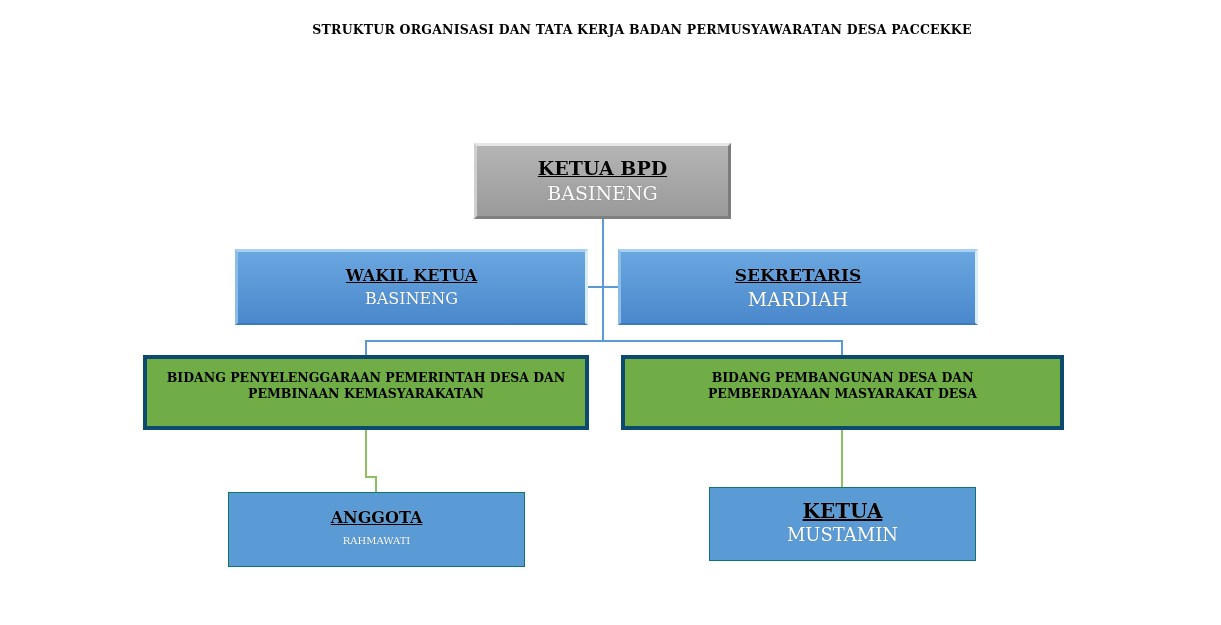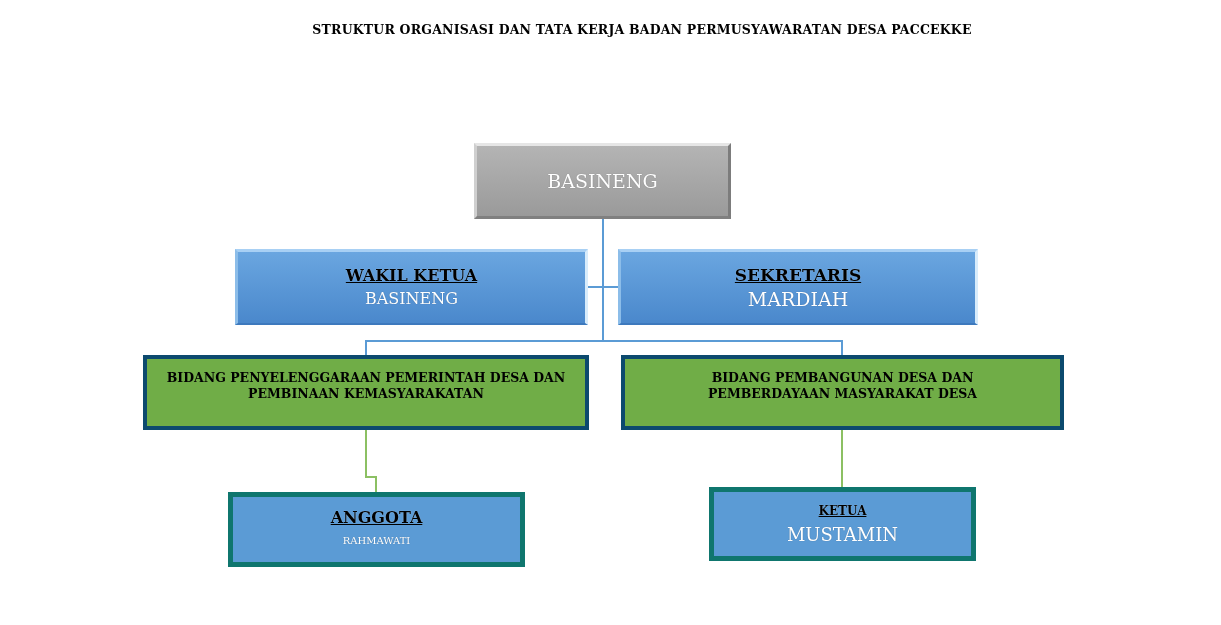--- a/index.html
+++ b/index.html
@@ -9,21 +9,21 @@
              font-size: 12.5px; font-weight: bold; letter-spacing: 0.2px; color: #000; }
     .box { position: absolute; box-sizing: border-box; display: flex; flex-direction: column;
            align-items: center; justify-content: center; text-align: center; }
     .bevel-gray { background: linear-gradient(#b4b4b4, #9a9a9a);
                   border-top: 3px solid #e6e6e6; border-left: 3px solid #cfcfcf;
                   border-right: 3px solid #7c7c7c; border-bottom: 3px solid #808080; }
     .bevel-blue { background: linear-gradient(#6aa6e0, #4a88cc);
                   border-top: 3px solid #a8d0f4; border-left: 3px solid #8cbde9;
                   border-right: 3px solid #d8ecfb; border-bottom: 2px solid #3d79bd; }
     .green { background: #70ad47; border: 4px solid #0c4a6e; }
-    .flat-blue { background: #5b9bd5; border: 5px solid #0f766e; }
+    .flat-blue { background: #5b9bd5; border: 1px solid #0f766e; }
     .role { font-weight: bold; text-decoration: underline; color: #000; text-shadow: 0 0 1px rgba(255,255,255,0.5); }
     .name { color: #ffffff; text-shadow: 0 0 1px rgba(0,0,0,0.3); }
     .gtext { font-weight: bold; color: #000; font-size: 12.5px; line-height: 16px; padding: 0 4px; margin-top: -14px; }
     .line { position: absolute; background: #5b9bd5; }
     .gline { position: absolute; background: #8cc063; }
   </style>
 </head>
 <body>
 
 <div class="title">STRUKTUR ORGANISASI DAN TATA KERJA BADAN PERMUSYAWARATAN DESA PACCEKKE</div>
@@ -33,20 +33,21 @@
 <div class="line" style="left:365px; top:340px; width:478px; height:2px;"></div>
 <div class="line" style="left:365px; top:340px; width:2px; height:15px;"></div>
 <div class="line" style="left:841px; top:340px; width:2px; height:15px;"></div>
 
 <div class="gline" style="left:365px; top:430px; width:2px; height:47px;"></div>
 <div class="gline" style="left:365px; top:476px; width:12px; height:2px;"></div>
 <div class="gline" style="left:375px; top:476px; width:2px; height:16px;"></div>
 <div class="gline" style="left:841px; top:430px; width:2px; height:57px;"></div>
 
 <div class="box bevel-gray" style="left:474px; top:143px; width:257px; height:76px;">
+  <div class="role" style="font-size:19px; line-height:24px;">KETUA BPD</div>
   <div class="name" style="font-size:19px; line-height:26px;">BASINENG</div>
 </div>
 
 <div class="box bevel-blue" style="left:235px; top:249px; width:353px; height:76px;">
   <div class="role" style="font-size:16px; line-height:22px;">WAKIL KETUA</div>
   <div class="name" style="font-size:16px; line-height:24px;">BASINENG</div>
 </div>
 
 <div class="box bevel-blue" style="left:618px; top:249px; width:360px; height:76px;">
   <div class="role" style="font-size:17px; line-height:22px;">SEKRETARIS</div>
@@ -60,15 +61,15 @@
 <div class="box green" style="left:621px; top:355px; width:443px; height:75px;">
   <div class="gtext" style="padding:0 40px;">BIDANG PEMBANGUNAN DESA DAN PEMBERDAYAAN MASYARAKAT DESA</div>
 </div>
 
 <div class="box flat-blue" style="left:228px; top:492px; width:297px; height:75px;">
   <div class="role" style="font-size:16px; line-height:22px;">ANGGOTA</div>
   <div class="name" style="font-size:10px; line-height:24px;text-align:center;">RAHMAWATI</div>
 </div>
 
 <div class="box flat-blue" style="left:709px; top:487px; width:267px; height:74px;">
-  <div class="role" style="font-size:12px; line-height:22px;">KETUA</div>
+  <div class="role" style="font-size:20px; line-height:22px;">KETUA</div>
   <div class="name" style="font-size:18px; line-height:26px;">MUSTAMIN</div>
 </div>
 
 </body></html>

